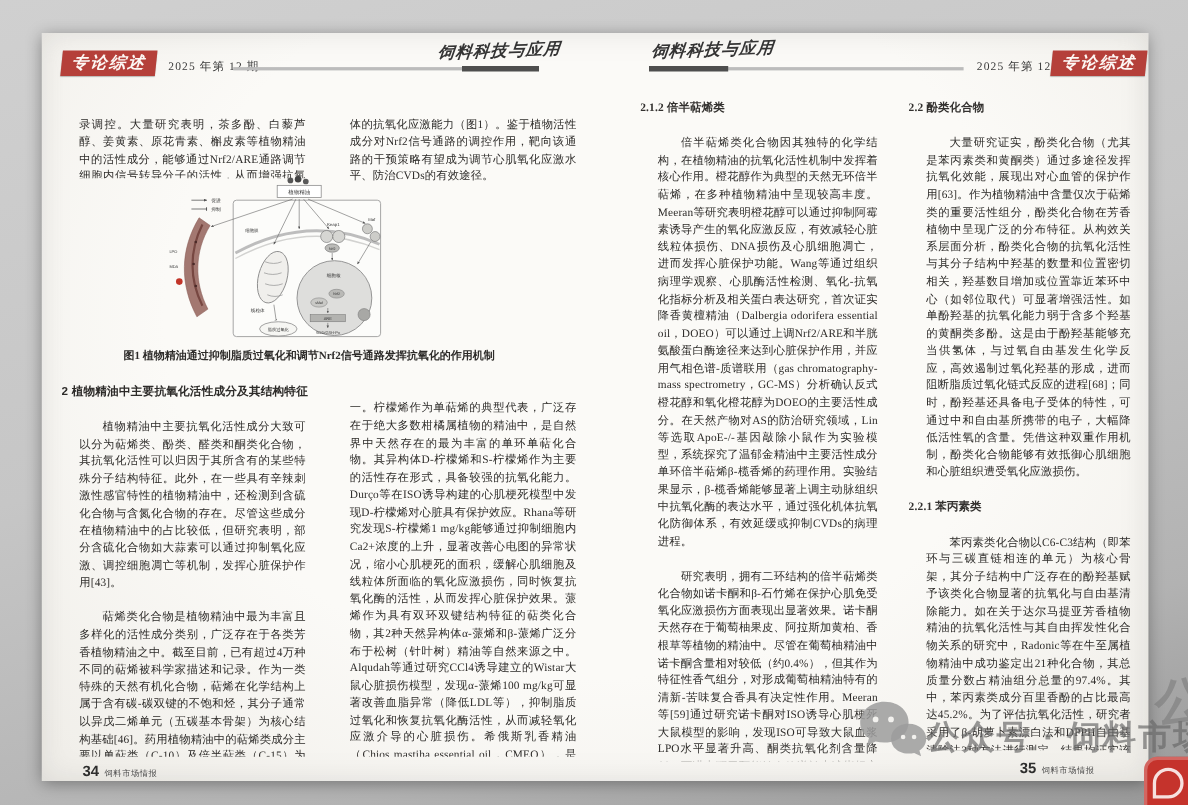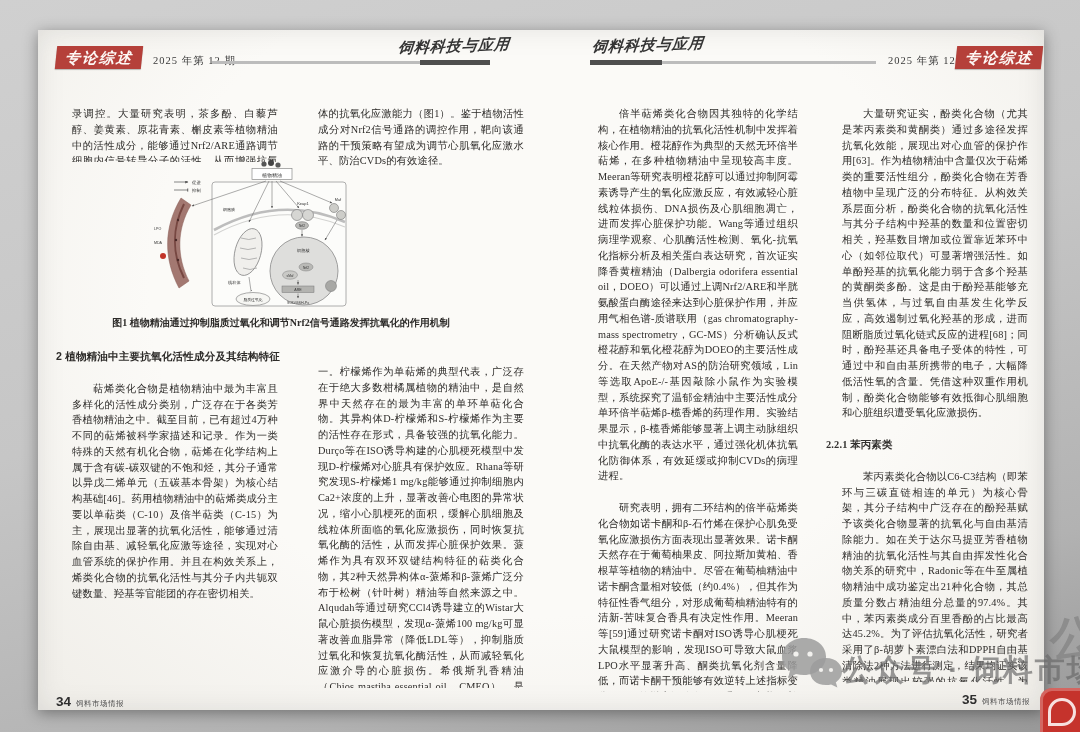--- a/index.html
+++ b/index.html
@@ -18,21 +18,21 @@
   .rule .dark{position:absolute;top:-1px;height:5px;background:#4e4e4e;}
   .script{position:absolute;font-family:"DejaVu Serif",serif;font-weight:bold;font-style:italic;
     font-size:15px;color:#343434;transform:rotate(-2deg) skewX(-8deg);letter-spacing:1px;}
   .col{position:absolute;font-size:10.3px;line-height:15.75px;color:#2d2b29;text-align:justify;
     letter-spacing:.15px;overflow:hidden;}
   .para{margin:16px;}
   .ind{text-indent:2.05em;}
   .h-bold{font-family:"Liberation Sans",sans-serif;font-weight:bold;font-size:10.6px;margin:1px 0;}
   .h-kai{font-weight:700;font-size:10.4px;margin:1px 0;color:#33312f;}
   .figcap{position:absolute;font-size:10px;font-weight:600;color:#2d2b29;text-align:center;}
-  .footer{position:absolute;color:#2e2e2e;}
+  .footer{position:absolute;color:#2e2e2e;margin-left:19px;}
   .footer .no{font-family:"Liberation Sans",sans-serif;font-weight:bold;font-size:13.5px;}
   .footer .lbl{font-size:7.5px;color:#4c4c4c;margin-left:5px;letter-spacing:.5px;}
   .wm-text{position:absolute;font-family:"Liberation Sans",sans-serif;font-weight:600;
     font-size:30px;letter-spacing:2px;color:rgba(105,105,105,.68);white-space:nowrap;}
   .wm-partial{position:absolute;font-family:"Liberation Sans",sans-serif;font-weight:600;
     font-size:46px;color:rgba(115,115,115,.5);}
   .redlogo{position:absolute;left:1040px;top:688px;width:56px;height:56px;border-radius:12px;
     background:#c5332c;box-shadow:inset 0 0 0 3px rgba(255,255,255,.25);}
   .redlogo:before{content:"";position:absolute;left:8px;top:10px;width:22px;height:22px;
     border:3px solid rgba(255,255,255,.85);border-radius:50% 50% 50% 0;}
@@ -158,41 +158,44 @@
         <text x="150" y="131" font-size="3.6" text-anchor="middle" fill="#111">ARE</text>
         <line x1="150" y1="133.5" x2="150" y2="138" stroke="#666" stroke-width=".55" marker-end="url(#m-ar)"></line>
         <text x="150" y="143.5" font-size="3.6" text-anchor="middle" fill="#444">SOD/GSH-Px</text>
         <circle cx="183" cy="126" r="5.5" fill="#a8a8a5" stroke="#777" stroke-width=".5"></circle>
       </g>
     </svg>
     <div class="figcap" style="left:66px;top:316px;width:430px;">图1 植物精油通过抑制脂质过氧化和调节Nrf2信号通路发挥抗氧化的作用机制</div>
 
     <div class="col" style="left:56px;top:348px;width:238px;height:340px;">
       <p class="para h-bold">2 植物精油中主要抗氧化活性成分及其结构特征</p>
+      <p class="para ind">植物精油中主要抗氧化活性成分大致可以分为萜烯类、酚类、醛类和酮类化合物，其抗氧化活性可以归因于其所含有的某些特殊分子结构特征。此外，在一些具有辛辣刺激性感官特性的植物精油中，还检测到含硫化合物与含氮化合物的存在。尽管这些成分在植物精油中的占比较低，但研究表明，部分含硫化合物如大蒜素可以通过抑制氧化应激、调控细胞凋亡等机制，发挥心脏保护作用[43]。</p>
       <p class="para ind">萜烯类化合物是植物精油中最为丰富且多样化的活性成分类别，广泛存在于各类芳香植物精油之中。截至目前，已有超过4万种不同的萜烯被科学家描述和记录。作为一类特殊的天然有机化合物，萜烯在化学结构上属于含有碳-碳双键的不饱和烃，其分子通常以异戊二烯单元（五碳基本骨架）为核心结构基础[46]。药用植物精油中的萜烯类成分主要以单萜类（C-10）及倍半萜类（C-15）为主，展现出显著的抗氧化活性，能够通过清除自由基、减轻氧化应激等途径，实现对心血管系统的保护作用。并且在构效关系上，烯类化合物的抗氧化活性与其分子内共轭双键数量、羟基等官能团的存在密切相关。</p>
 
     </div>
     <div class="col" style="left:302px;top:348px;width:238px;height:340px;">
       <p class="para">一。柠檬烯作为单萜烯的典型代表，广泛存在于绝大多数柑橘属植物的精油中，是自然界中天然存在的最为丰富的单环单萜化合物。其异构体D-柠檬烯和S-柠檬烯作为主要的活性存在形式，具备较强的抗氧化能力。Durço等在ISO诱导构建的心肌梗死模型中发现D-柠檬烯对心脏具有保护效应。Rhana等研究发现S-柠檬烯1 mg/kg能够通过抑制细胞内Ca2+浓度的上升，显著改善心电图的异常状况，缩小心肌梗死的面积，缓解心肌细胞及线粒体所面临的氧化应激损伤，同时恢复抗氧化酶的活性，从而发挥心脏保护效果。蒎烯作为具有双环双键结构特征的萜类化合物，其2种天然异构体α-蒎烯和β-蒎烯广泛分布于松树（针叶树）精油等自然来源之中。Alqudah等通过研究CCl4诱导建立的Wistar大鼠心脏损伤模型，发现α-蒎烯100 mg/kg可显著改善血脂异常（降低LDL等），抑制脂质过氧化和恢复抗氧化酶活性，从而减轻氧化应激介导的心脏损伤。希俄斯乳香精油（Chios mastiha essential oil，CMEO），是一种富含α-蒎烯、β-月桂烯、β-蒎烯的天然植物精油。Gioxari等发现CMEO可能与部分抗肥胖药物存在共同的作用通路机制。这些药物不仅能够减少机体的脂肪含量，还能够有效缓解心血管系统的炎症反应及氧化应激状态。柠檬香蜂草精油（Melissa officinalis essential oil，MOEO）的主</p>
     </div>
 
     <div class="col" style="left:582px;top:90px;width:232px;height:602px;">
+      <p class="para h-kai">2.1.2 倍半萜烯类</p>
       <p class="para ind">倍半萜烯类化合物因其独特的化学结构，在植物精油的抗氧化活性机制中发挥着核心作用。橙花醇作为典型的天然无环倍半萜烯，在多种植物精油中呈现较高丰度。Meeran等研究表明橙花醇可以通过抑制阿霉素诱导产生的氧化应激反应，有效减轻心脏线粒体损伤、DNA损伤及心肌细胞凋亡，进而发挥心脏保护功能。Wang等通过组织病理学观察、心肌酶活性检测、氧化-抗氧化指标分析及相关蛋白表达研究，首次证实降香黄檀精油（Dalbergia odorifera essential oil，DOEO）可以通过上调Nrf2/ARE和半胱氨酸蛋白酶途径来达到心脏保护作用，并应用气相色谱-质谱联用（gas chromatography-mass spectrometry，GC-MS）分析确认反式橙花醇和氧化橙花醇为DOEO的主要活性成分。在天然产物对AS的防治研究领域，Lin等选取ApoE-/-基因敲除小鼠作为实验模型，系统探究了温郁金精油中主要活性成分单环倍半萜烯β-榄香烯的药理作用。实验结果显示，β-榄香烯能够显著上调主动脉组织中抗氧化酶的表达水平，通过强化机体抗氧化防御体系，有效延缓或抑制CVDs的病理进程。</p>
       <p class="para ind">研究表明，拥有二环结构的倍半萜烯类化合物如诺卡酮和β-石竹烯在保护心肌免受氧化应激损伤方面表现出显著效果。诺卡酮天然存在于葡萄柚果皮、阿拉斯加黄柏、香根草等植物的精油中。尽管在葡萄柚精油中诺卡酮含量相对较低（约0.4%），但其作为特征性香气组分，对形成葡萄柚精油特有的清新-苦味复合香具有决定性作用。Meeran等[59]通过研究诺卡酮对ISO诱导心肌梗死大鼠模型的影响，发现ISO可导致大鼠血浆LPO水平显著升高、酮类抗氧化剂含量降低，而诺卡酮干预能够有效逆转上述指标变化。β-石竹烯广泛分布于丁香、黑胡椒、棉花薰衣草等植物精油中，其独特的双环结构赋予其特异性激活大麻素2型受体（cannabinoid</p>
     </div>
     <div class="col" style="left:826px;top:90px;width:218px;height:592px;">
+      <p class="para h-kai">2.2 酚类化合物</p>
       <p class="para ind">大量研究证实，酚类化合物（尤其是苯丙素类和黄酮类）通过多途径发挥抗氧化效能，展现出对心血管的保护作用[63]。作为植物精油中含量仅次于萜烯类的重要活性组分，酚类化合物在芳香植物中呈现广泛的分布特征。从构效关系层面分析，酚类化合物的抗氧化活性与其分子结构中羟基的数量和位置密切相关，羟基数目增加或位置靠近苯环中心（如邻位取代）可显著增强活性。如单酚羟基的抗氧化能力弱于含多个羟基的黄酮类多酚。这是由于酚羟基能够充当供氢体，与过氧自由基发生化学反应，高效遏制过氧化羟基的形成，进而阻断脂质过氧化链式反应的进程[68]；同时，酚羟基还具备电子受体的特性，可通过中和自由基所携带的电子，大幅降低活性氧的含量。凭借这种双重作用机制，酚类化合物能够有效抵御心肌细胞和心脏组织遭受氧化应激损伤。</p>
       <p class="para h-kai">2.2.1 苯丙素类</p>
       <p class="para ind">苯丙素类化合物以C6-C3结构（即苯环与三碳直链相连的单元）为核心骨架，其分子结构中广泛存在的酚羟基赋予该类化合物显著的抗氧化与自由基清除能力。如在关于达尔马提亚芳香植物精油的抗氧化活性与其自由挥发性化合物关系的研究中，Radonic等在牛至属植物精油中成功鉴定出21种化合物，其总质量分数占精油组分总量的97.4%。其中，苯丙素类成分百里香酚的占比最高达45.2%。为了评估抗氧化活性，研究者采用了β-胡萝卜素漂白法和DPPH自由基清除法2种方法进行测定，结果均证实该类精油展现出较强的抗氧化活性，为CVDs治疗药物的开发提供新思路。Yu等通过研究百里香对高脂高胆固醇饮食诱导的高脂血症和AS的影响，结果表明模型组新西兰白兔主动脉内膜病理、血脂水平及炎症指标显著恶化，而给药组相关指标明显改善，进一步证</p>
     </div>
 
     <div class="footer" style="left:56px;top:692px;">
       <span class="no">34</span><span class="lbl">饲料市场情报</span>
     </div>
-    <div class="footer" style="left:962px;top:690px;z-index:3;">
+    <div class="footer" style="left:908px;top:690px;z-index:3;">
       <span class="no">35</span><span class="lbl">饲料市场情报</span>
     </div>
 
     <svg style="position:absolute;left:780px;top:634px;z-index:2;" width="64" height="62" viewBox="0 0 64 62">
       <path d="M24,4 C11,4 2,13 2,23 c0,6 3,11 8,14 l-2,7 8,-4 c2.6,.7 5.3,1 8,1 13,0 22,-8.5 22,-18.5 S37,4 24,4 Z" fill="#9c9c9c" opacity=".85"></path>
       <circle cx="16" cy="20" r="2.6" fill="#f2f1ee"></circle>
         <circle cx="30" cy="20" r="2.6" fill="#f2f1ee"></circle>
       <path d="M46,24 c10,0 16,6.5 16,13.5 c0,4.5 -2.4,8.3 -6.2,10.7 l1.6,5.4 -6.3,-3.1 c-1.6,.4 -3.3,.6 -5.1,.6 c-10,0 -16,-6.5 -16,-13.6 S36,24 46,24 Z" fill="#9c9c9c" opacity=".85"></path>
       <circle cx="41" cy="36" r="2.1" fill="#f2f1ee"></circle>
         <circle cx="51" cy="36" r="2.1" fill="#f2f1ee"></circle>

